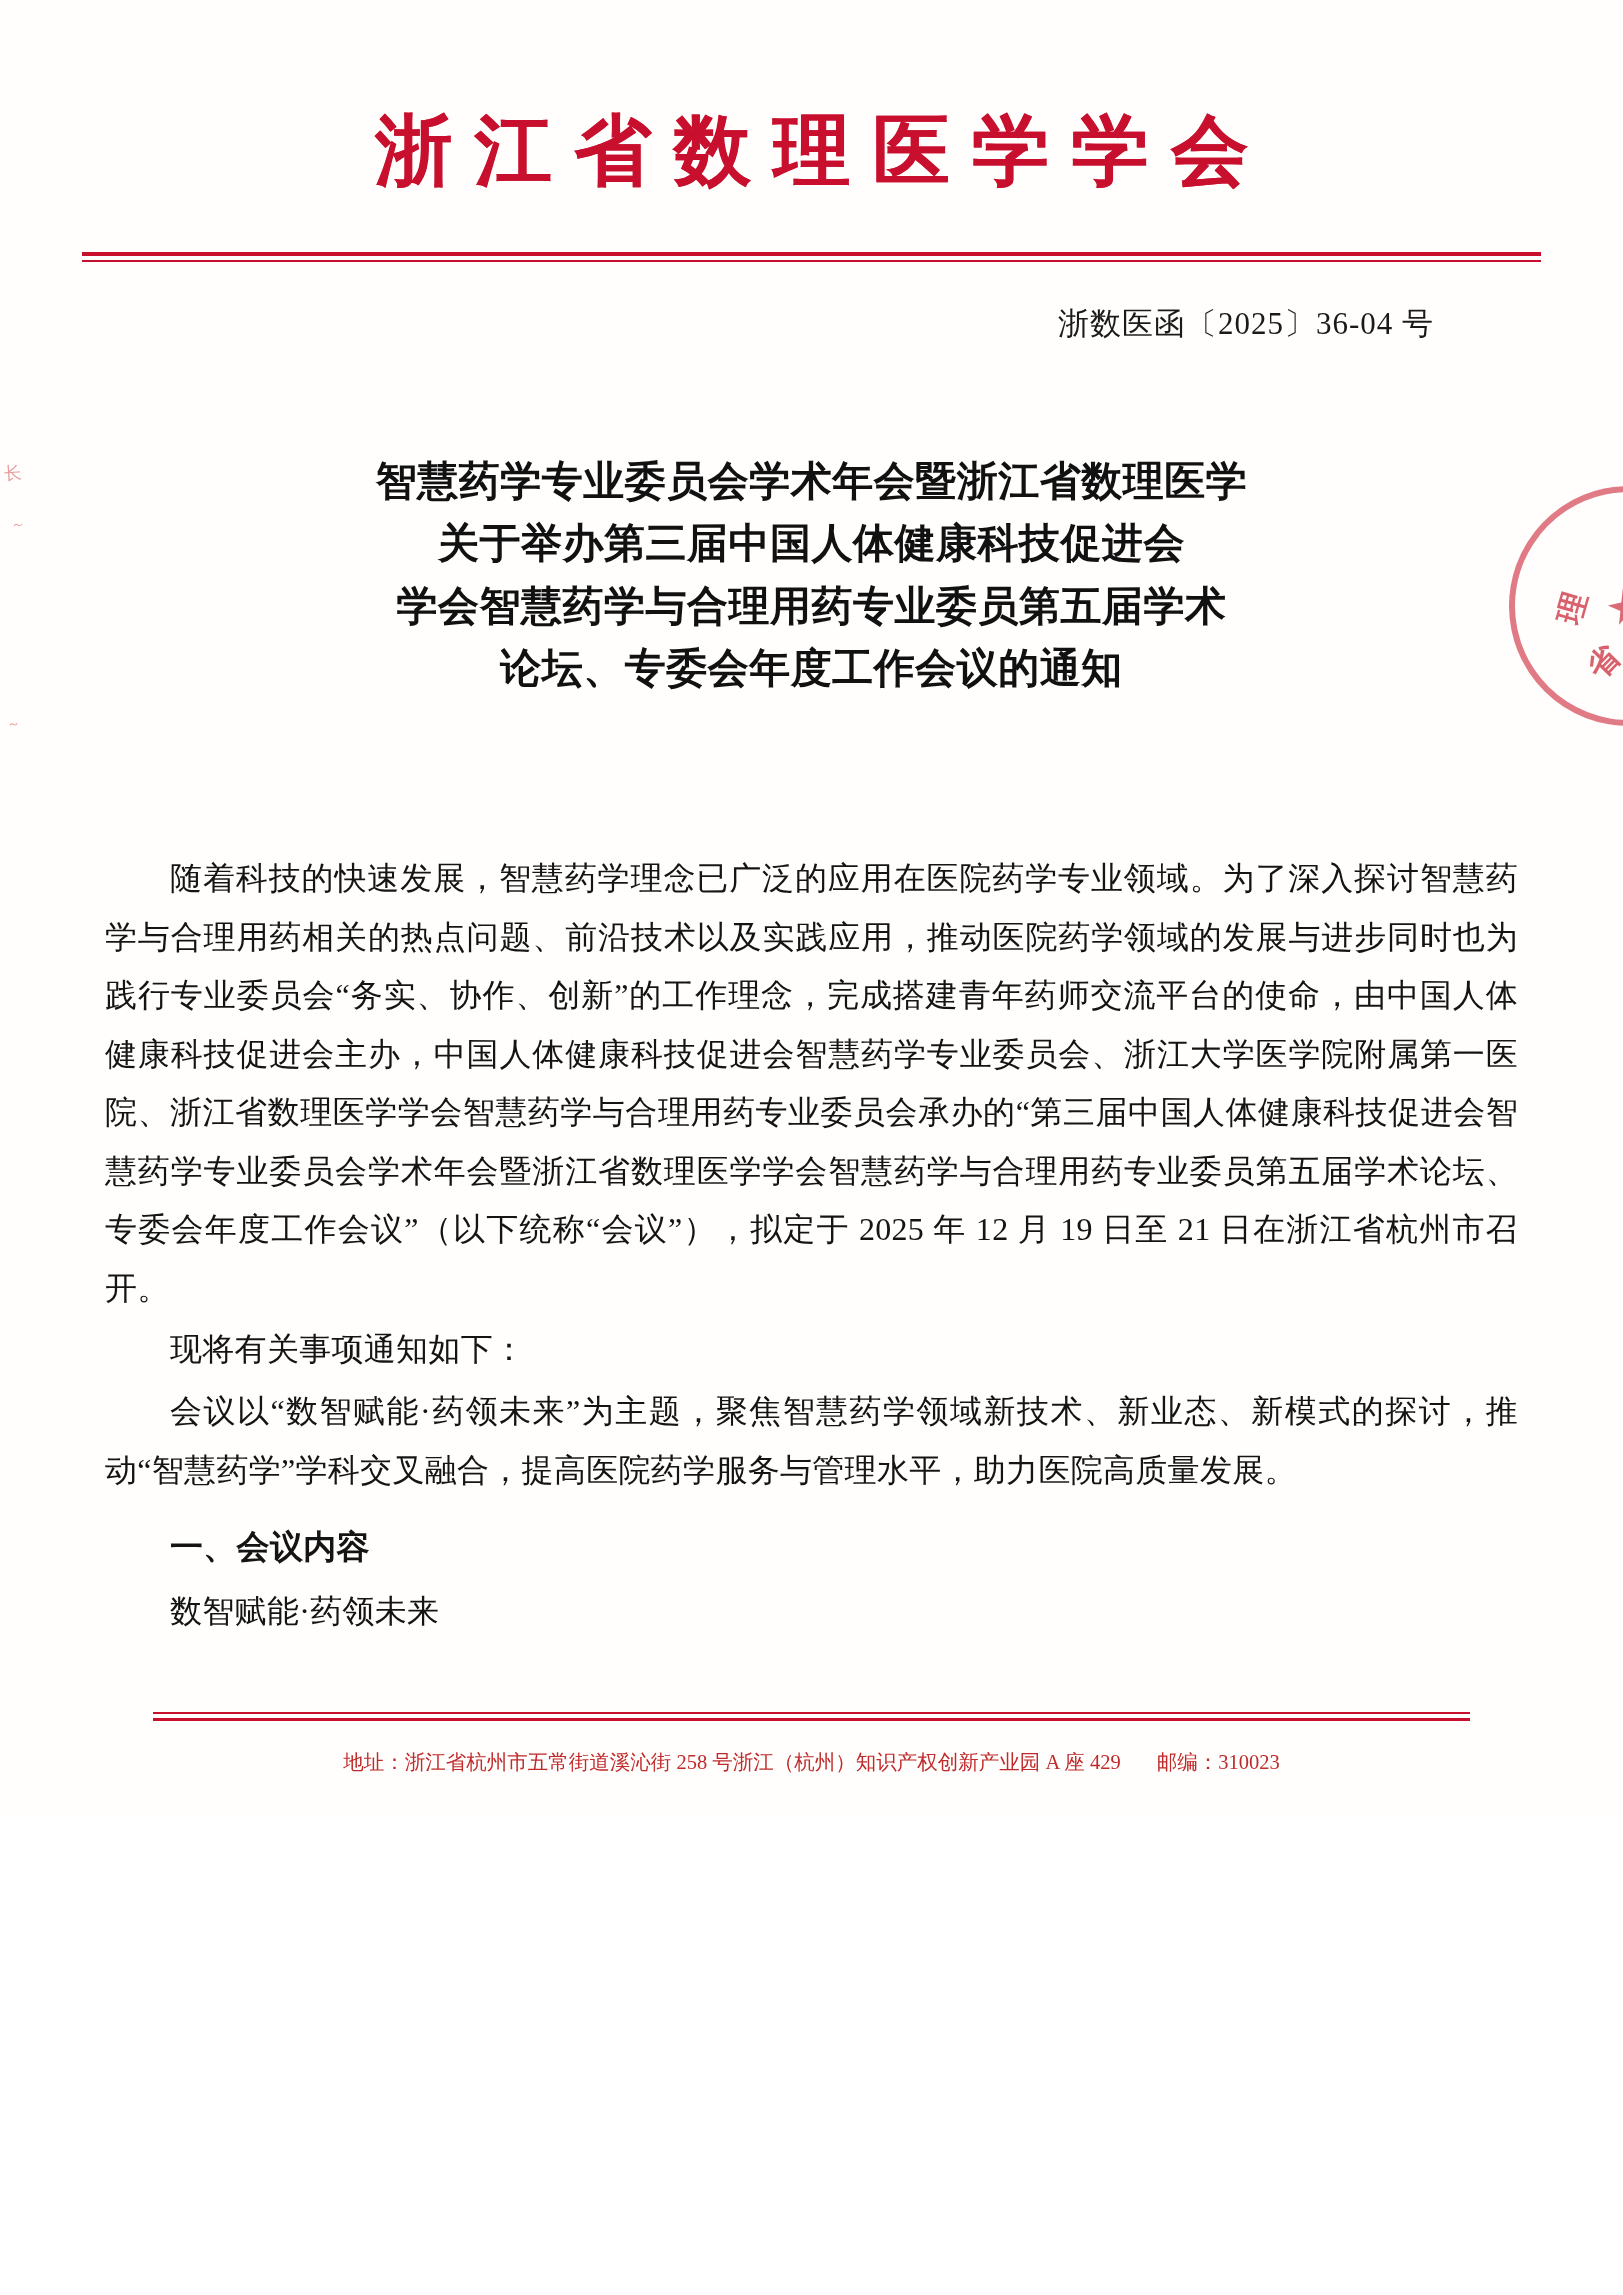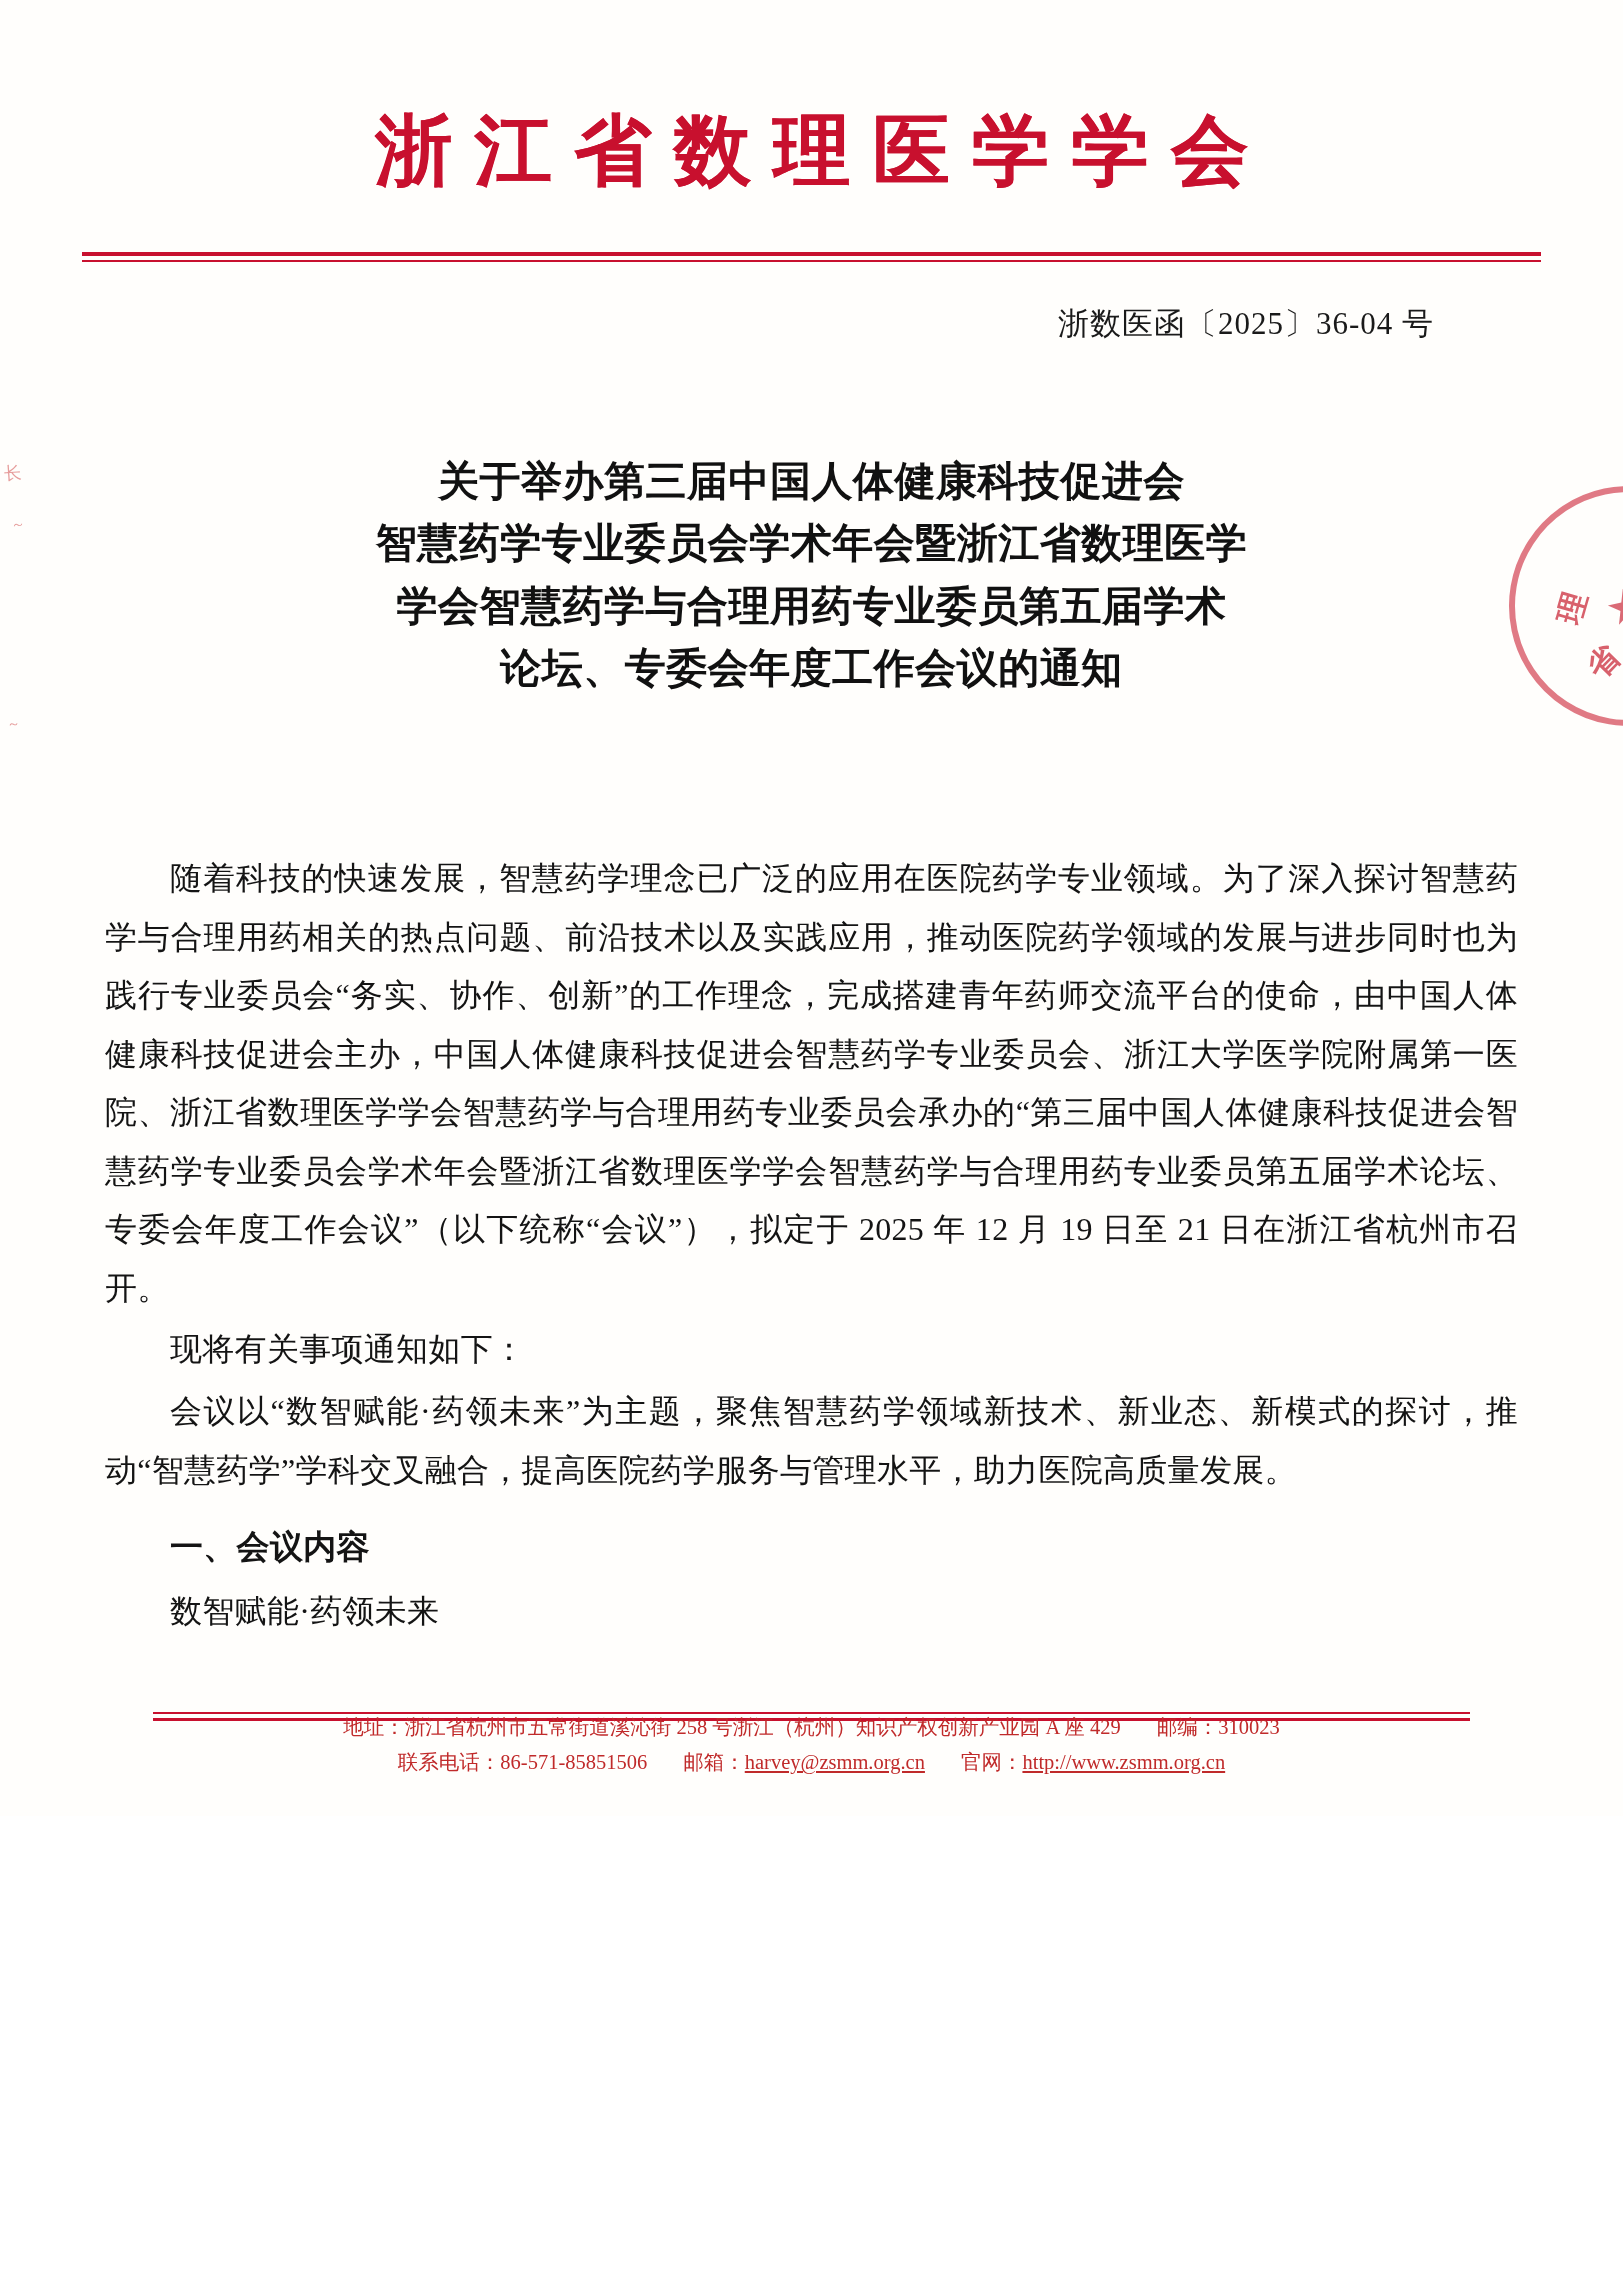--- a/index.html
+++ b/index.html
@@ -220,22 +220,22 @@
 
   <div class="rule-wrap">
     <div class="rule-thick"></div>
     <div class="rule-gap"></div>
     <div class="rule-thin"></div>
   </div>
 
   <div class="doc-number">浙数医函〔2025〕36-04 号</div>
 
   <div class="doc-title">
+    <span class="line">智慧药学专业委员会学术年会暨浙江省数理医学</span>
     <span class="line">关于举办第三届中国人体健康科技促进会</span>
-    <span class="line">智慧药学专业委员会学术年会暨浙江省数理医学</span>
     <span class="line">学会智慧药学与合理用药专业委员第五届学术</span>
     <span class="line">论坛、专委会年度工作会议的通知</span>
   </div>
 
   <div class="seal">
     <div class="seal-inner">
       <span class="seal-char seal-c1">理</span>
       <span class="seal-char seal-c2">省</span>
 
       <span class="seal-star">★</span>
@@ -257,19 +257,16 @@
   <div class="footer-rules">
     <div class="f-thin"></div>
     <div class="f-gap"></div>
     <div class="f-thick"></div>
   </div>
 
   <div class="footer">
     <span class="row">
       <span>地址：</span><span>浙江省杭州市五常街道溪沁街 258 号浙江（杭州）知识产权创新产业园 A 座 429</span><span class="gap-l"></span><span>邮编：</span><span>310023</span>
     </span>
-    <span class="row">
-      <span>联系电话：</span><span>86-571-85851506</span><span class="gap-l"></span><span>邮箱：</span><a href="#">harvey@zsmm.org.cn</a><span class="gap-l"></span><span>官网：</span><a href="#">http://www.zsmm.org.cn</a>
-    </span>
   </div>
 
 </div>
 
 
 </body></html>

